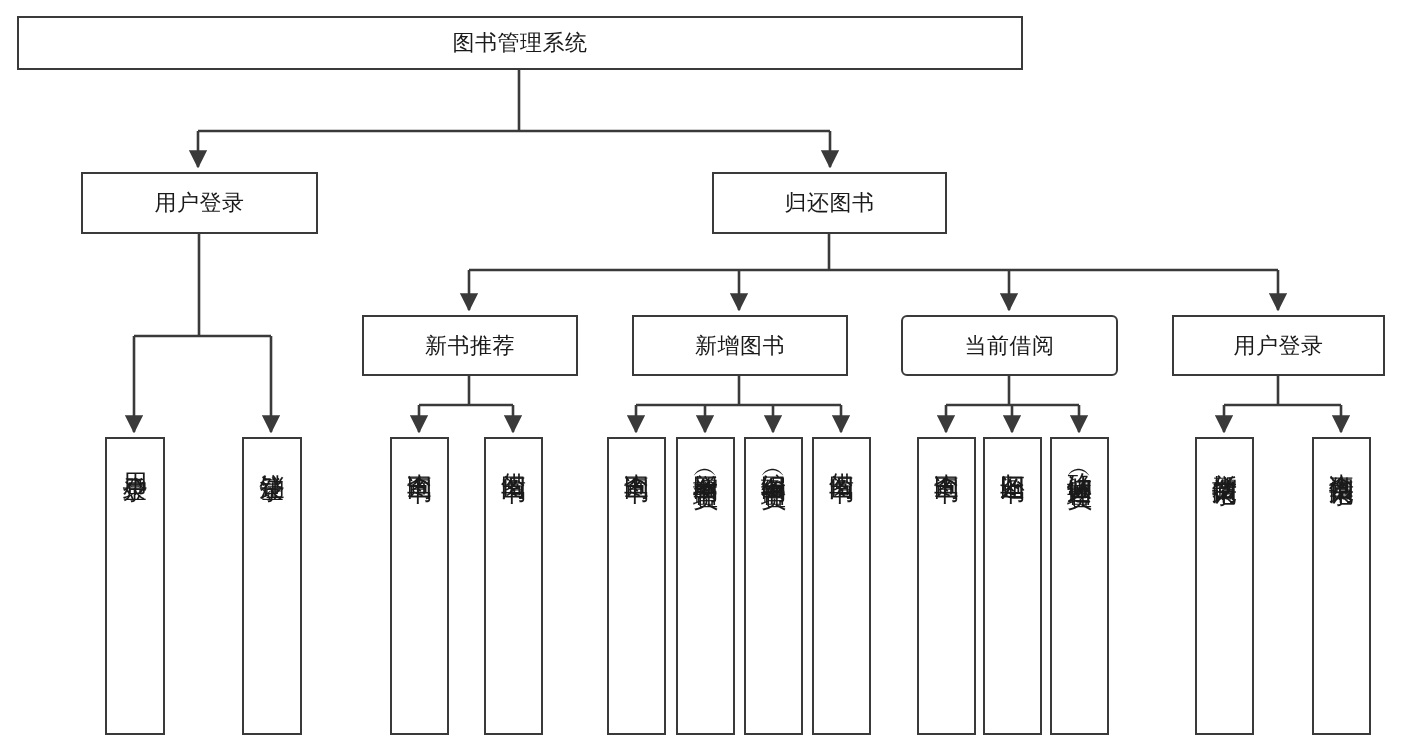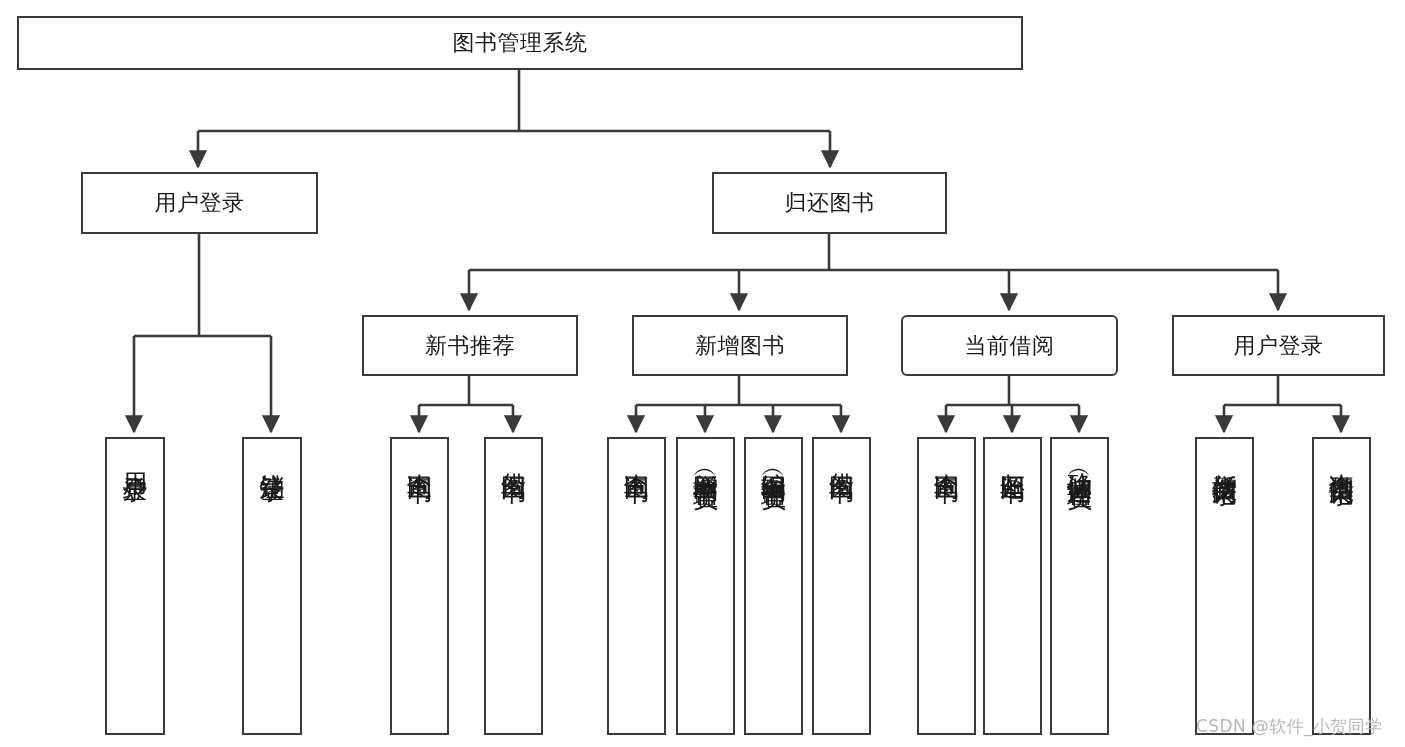--- a/index.html
+++ b/index.html
@@ -195,15 +195,14 @@
   </div>
 
   <div class="node vert" style="left:1195px; top:437px; width:59px; height:298px;">
     <span class="node-label">新增借阅记录</span>
   </div>
 
   <div class="node vert" style="left:1312px; top:437px; width:59px; height:298px;">
     <span class="node-label">查询借阅记录</span>
   </div>
 
-  <div id="watermark">CSDN @软件_小贺同学</div>
 
 </div>
 
 </body></html>

